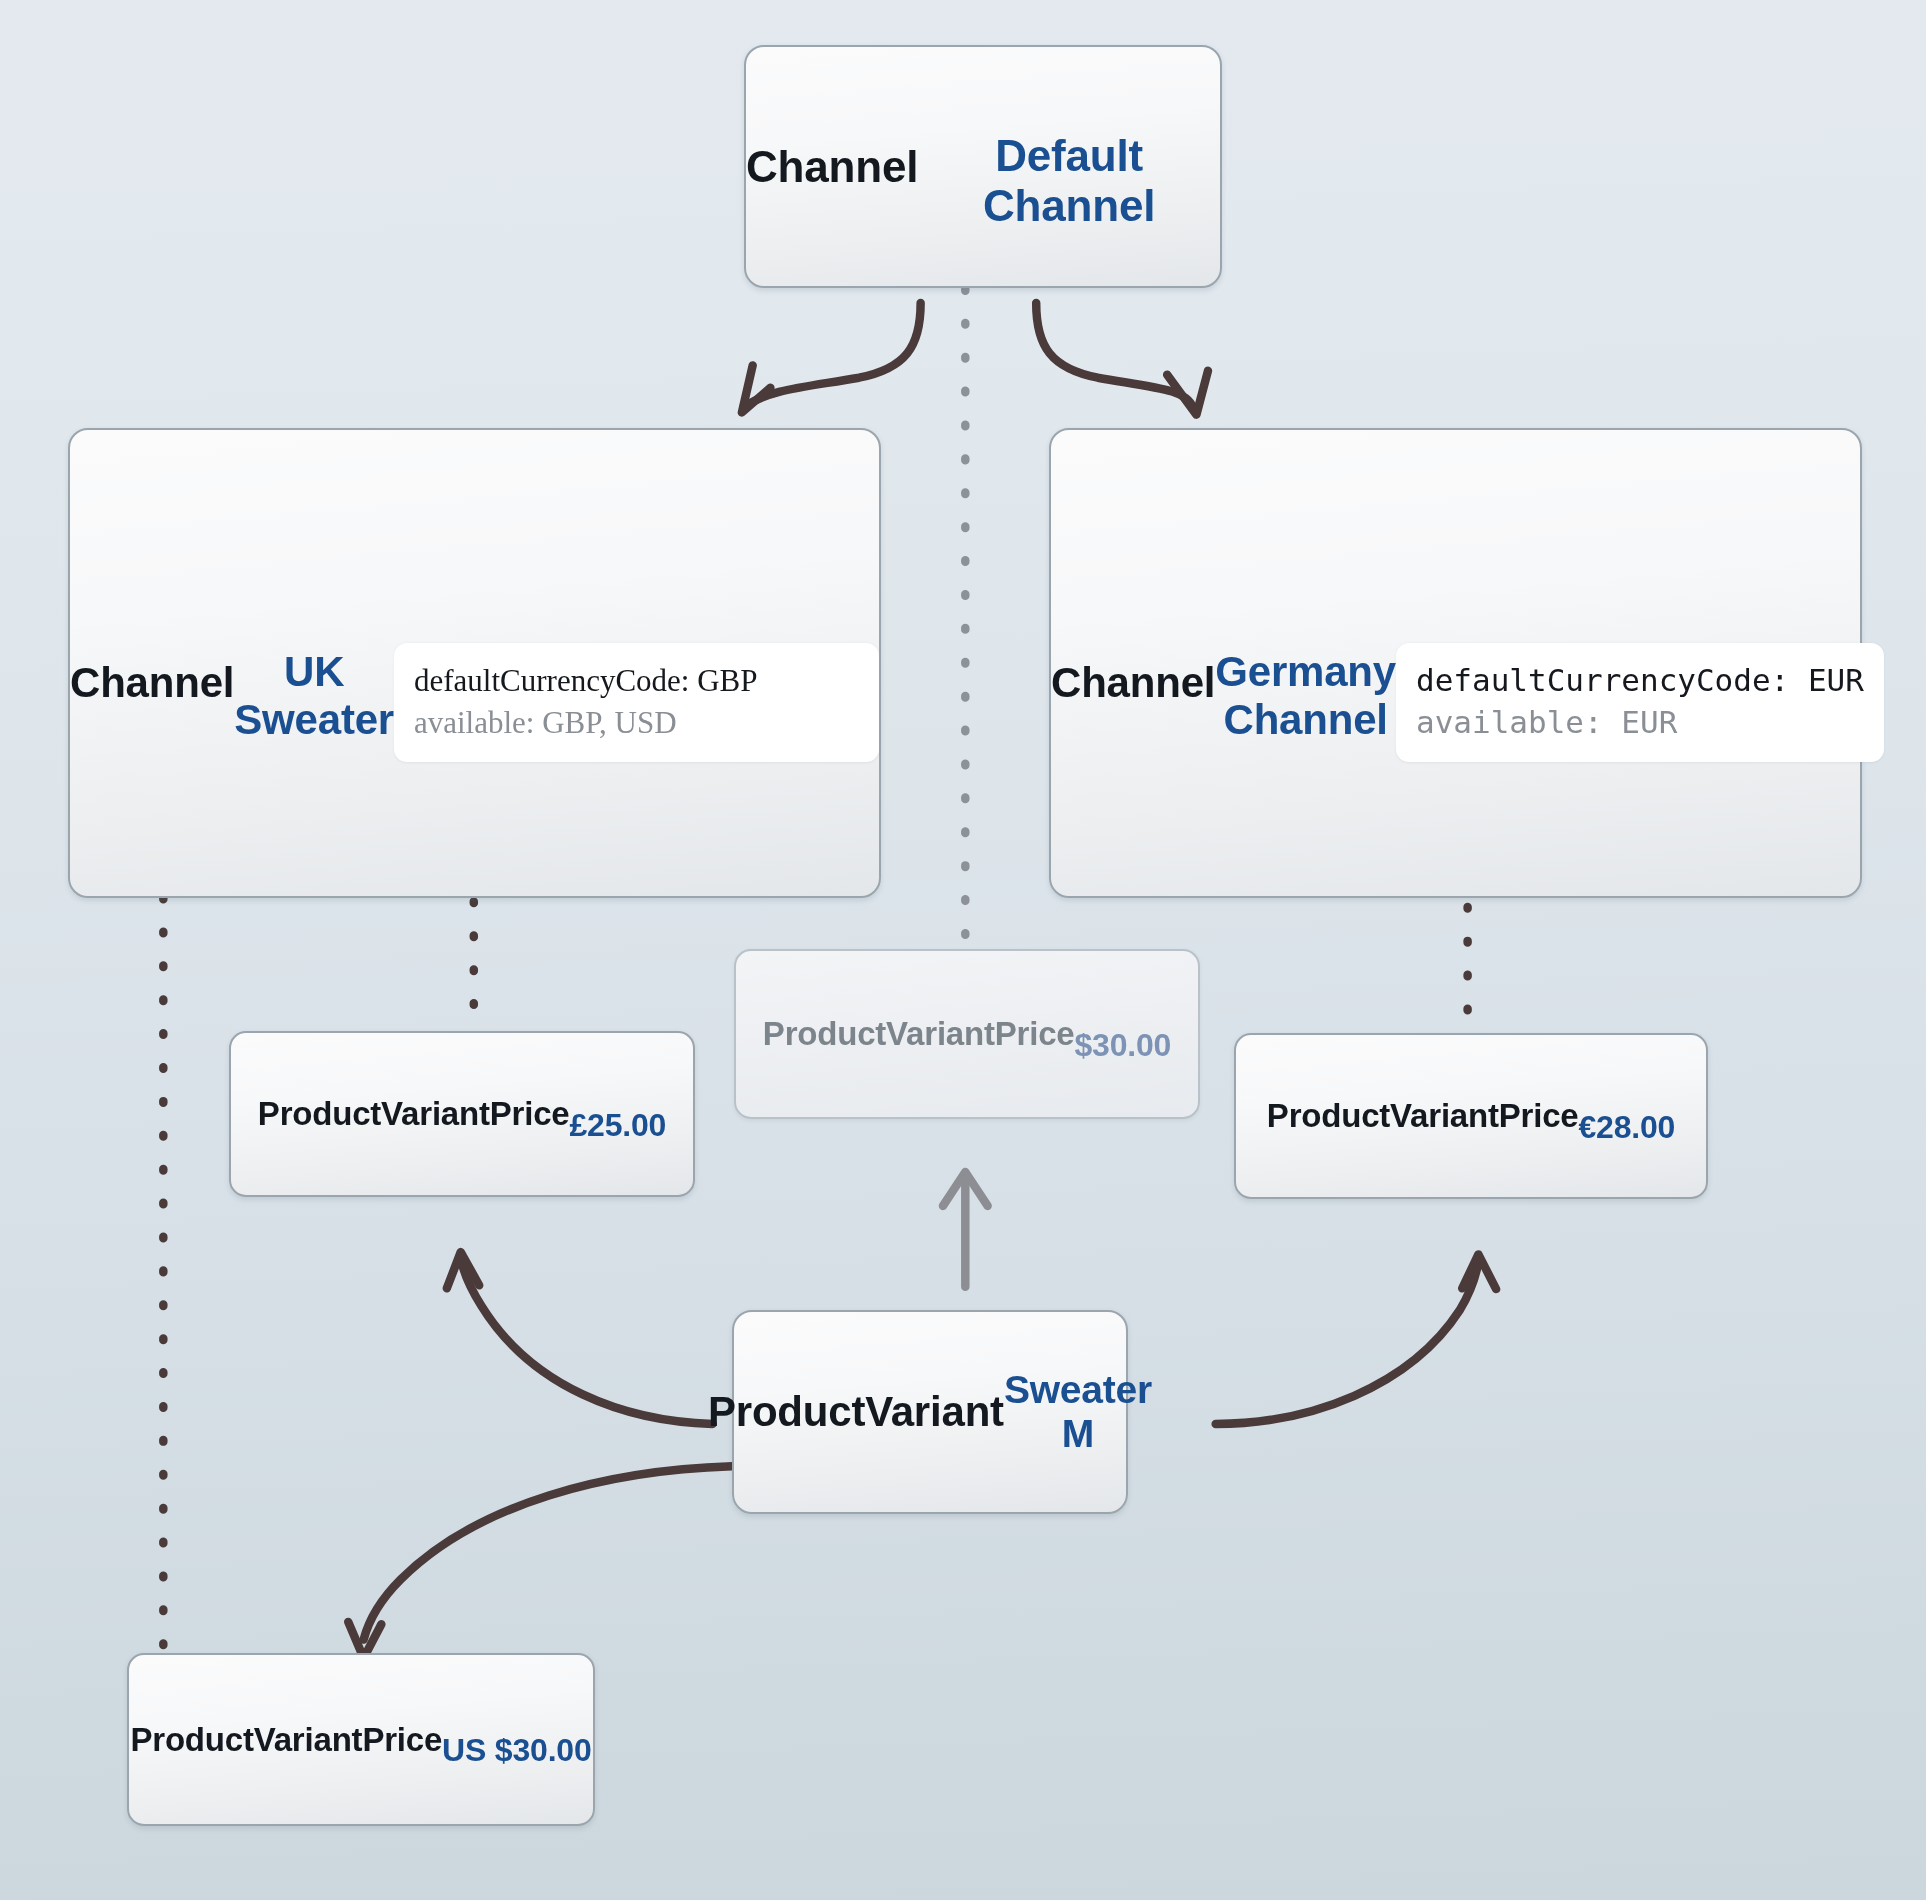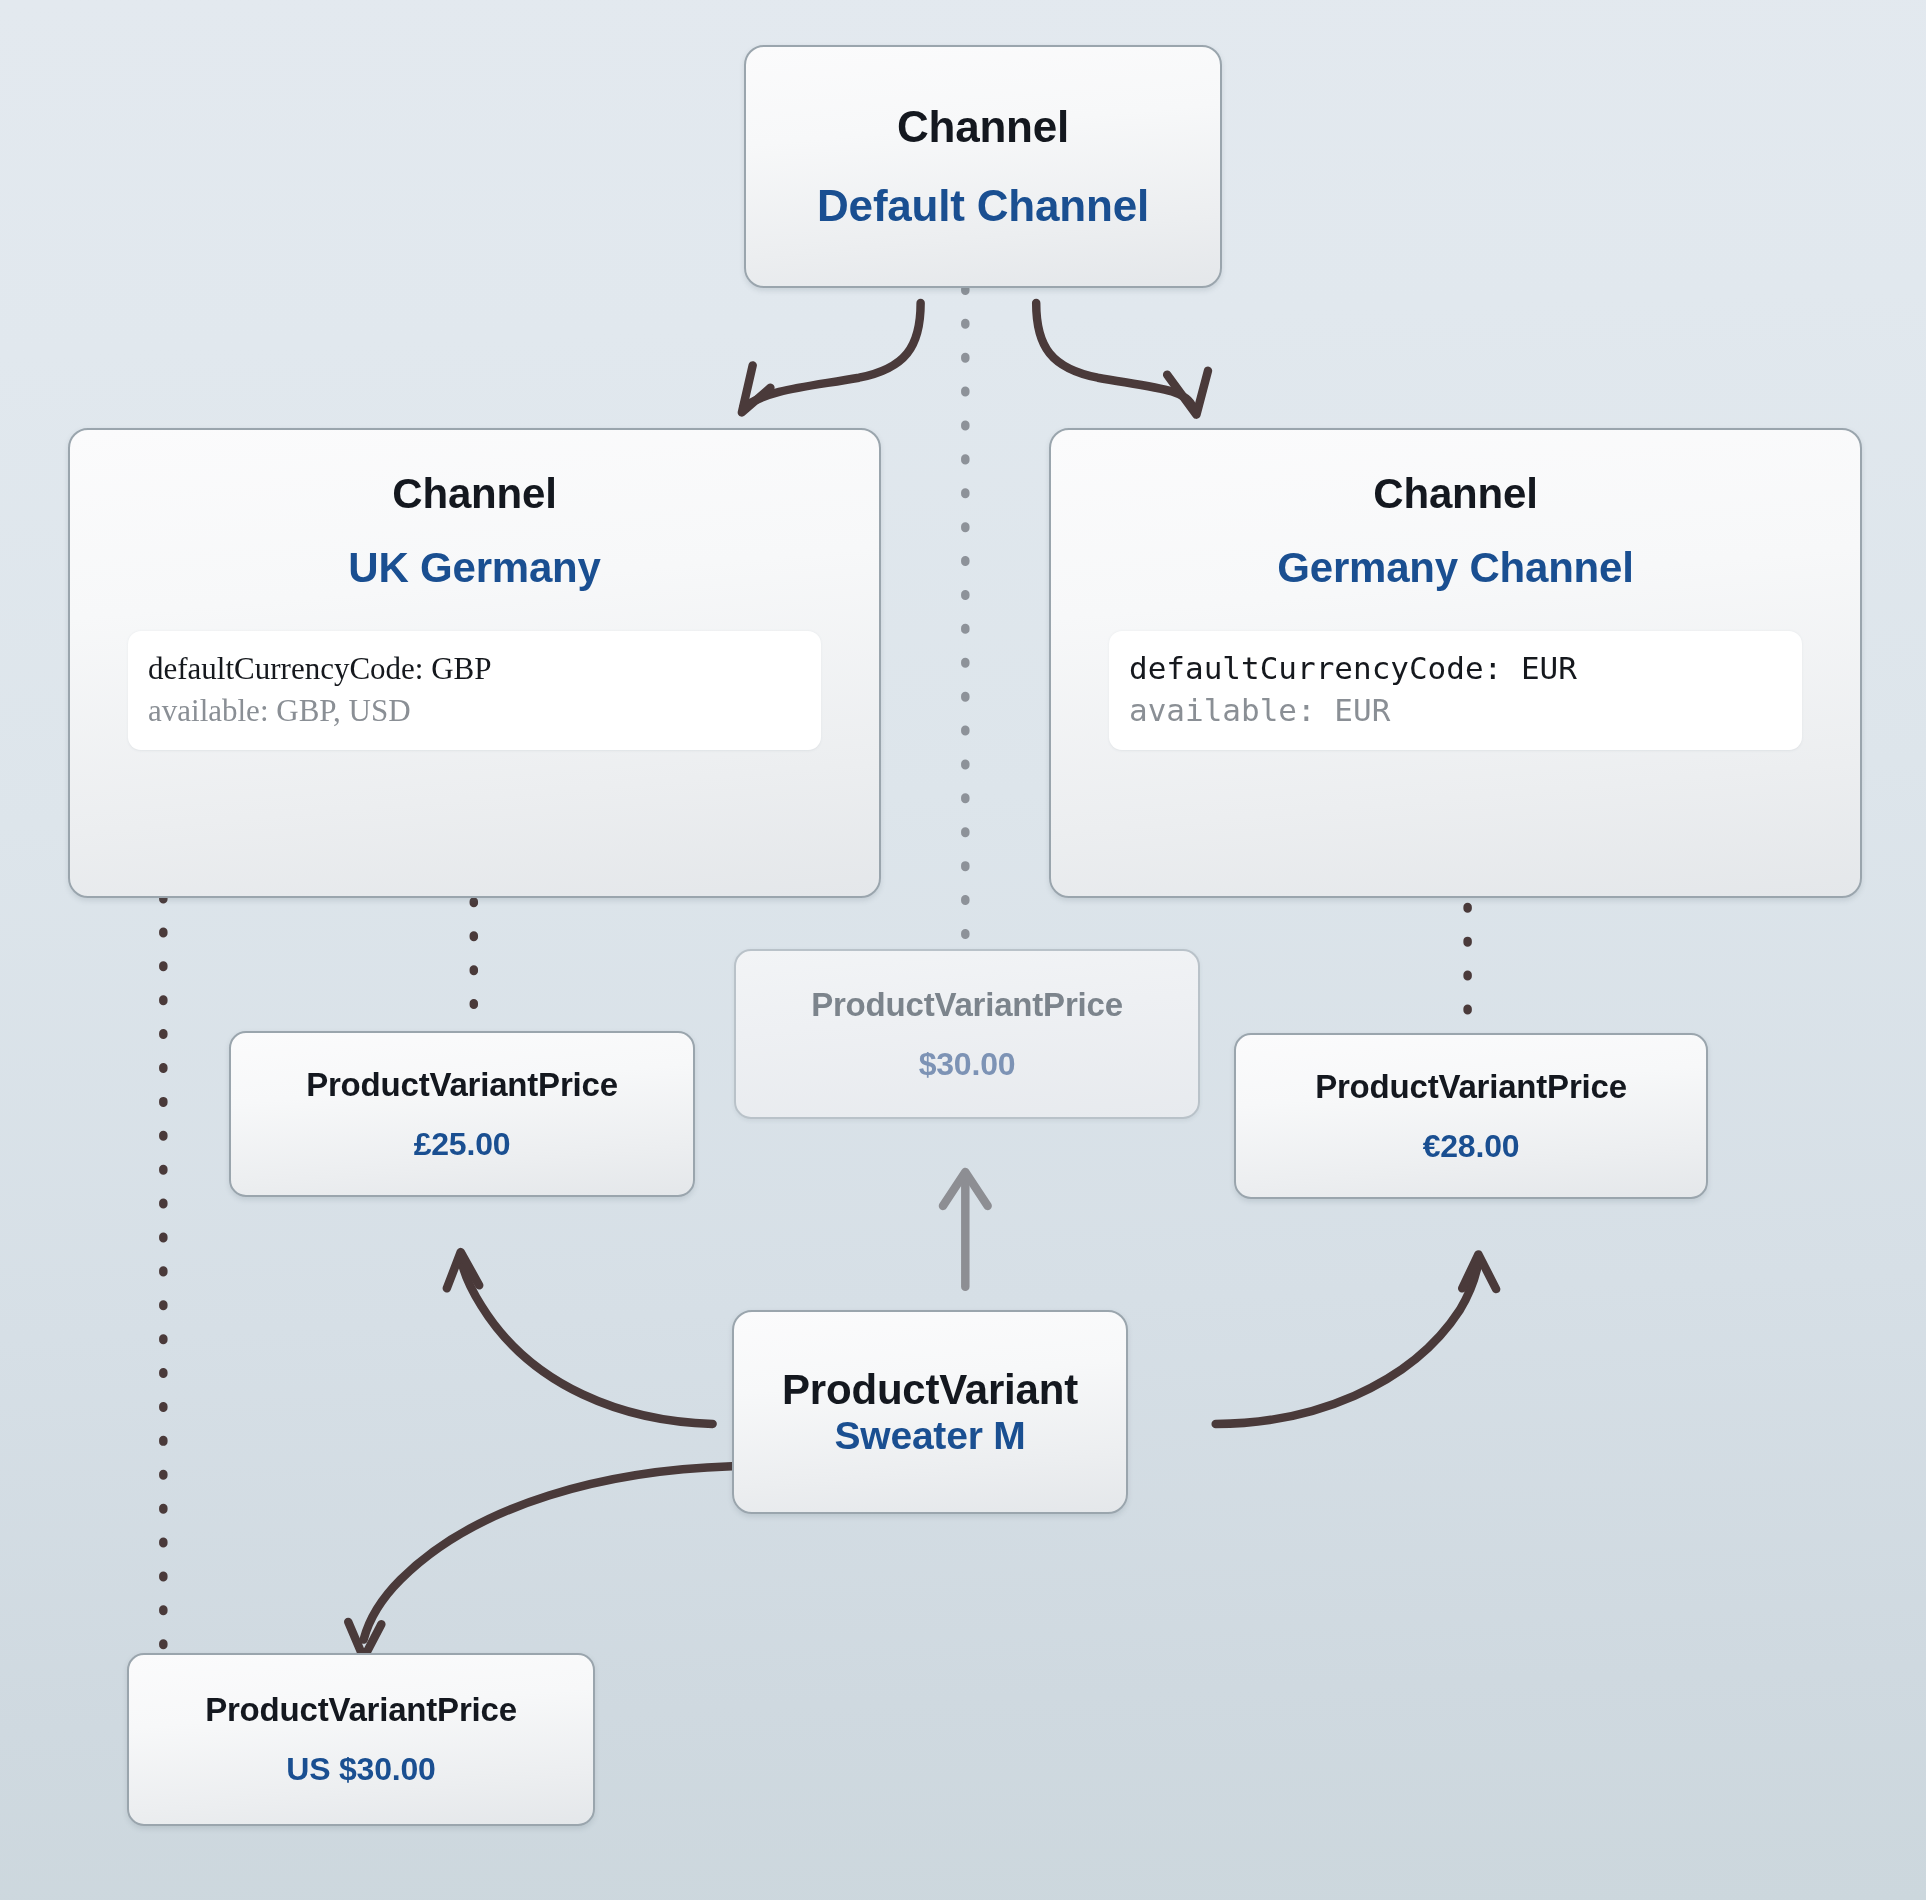--- a/index.html
+++ b/index.html
@@ -36,21 +36,21 @@
   
   .node {
     position: absolute;
     z-index: 3;
     box-sizing: border-box;
     border-radius: 20px;
     border: 2.3px solid #9aa5ad;
     background: linear-gradient(175deg, #fbfbfc 0%, #f7f8f9 35%, #eceef0 75%, #e4e7ea 100%);
     box-shadow: 0 2.3px 5.4px rgba(90,105,120,0.17);
     display: flex;
-    flex-direction: column;
+    flex-direction: row;
     align-items: center;
     justify-content: center;
   }
   .node .title {
     font-weight: bold;
     color: #14181f;
     text-align: center;
     letter-spacing: -0.2px;
   }
   .node .subtitle {
@@ -161,21 +161,21 @@
     </g>
   </svg>
 
   <div class="node channel-root" style="left:744px; top:45px; width:478px; height:243px;">
     <div class="title">Channel</div>
     <div class="subtitle">Default Channel</div>
   </div>
 
   <div class="node channel-big" style="left:68px; top:428px; width:813px; height:470px; justify-content:flex-start; padding-top:40px;">
     <div class="title">Channel</div>
-    <div class="subtitle">UK Germany</div>
+    <div class="subtitle">UK Sweater</div>
     <div class="codebox" style="width:693px; margin-top:39px;font-family:Liberation Serif, serif;">
       <div class="code-line-main">defaultCurrencyCode: GBP</div>
       <div class="code-line-sub">available: GBP, USD</div>
     </div>
   </div>
 
   <div class="node channel-big" style="left:1049px; top:428px; width:813px; height:470px; justify-content:flex-start; padding-top:40px;">
     <div class="title">Channel</div>
     <div class="subtitle">Germany Channel</div>
     <div class="codebox" style="width:693px; margin-top:39px;">

